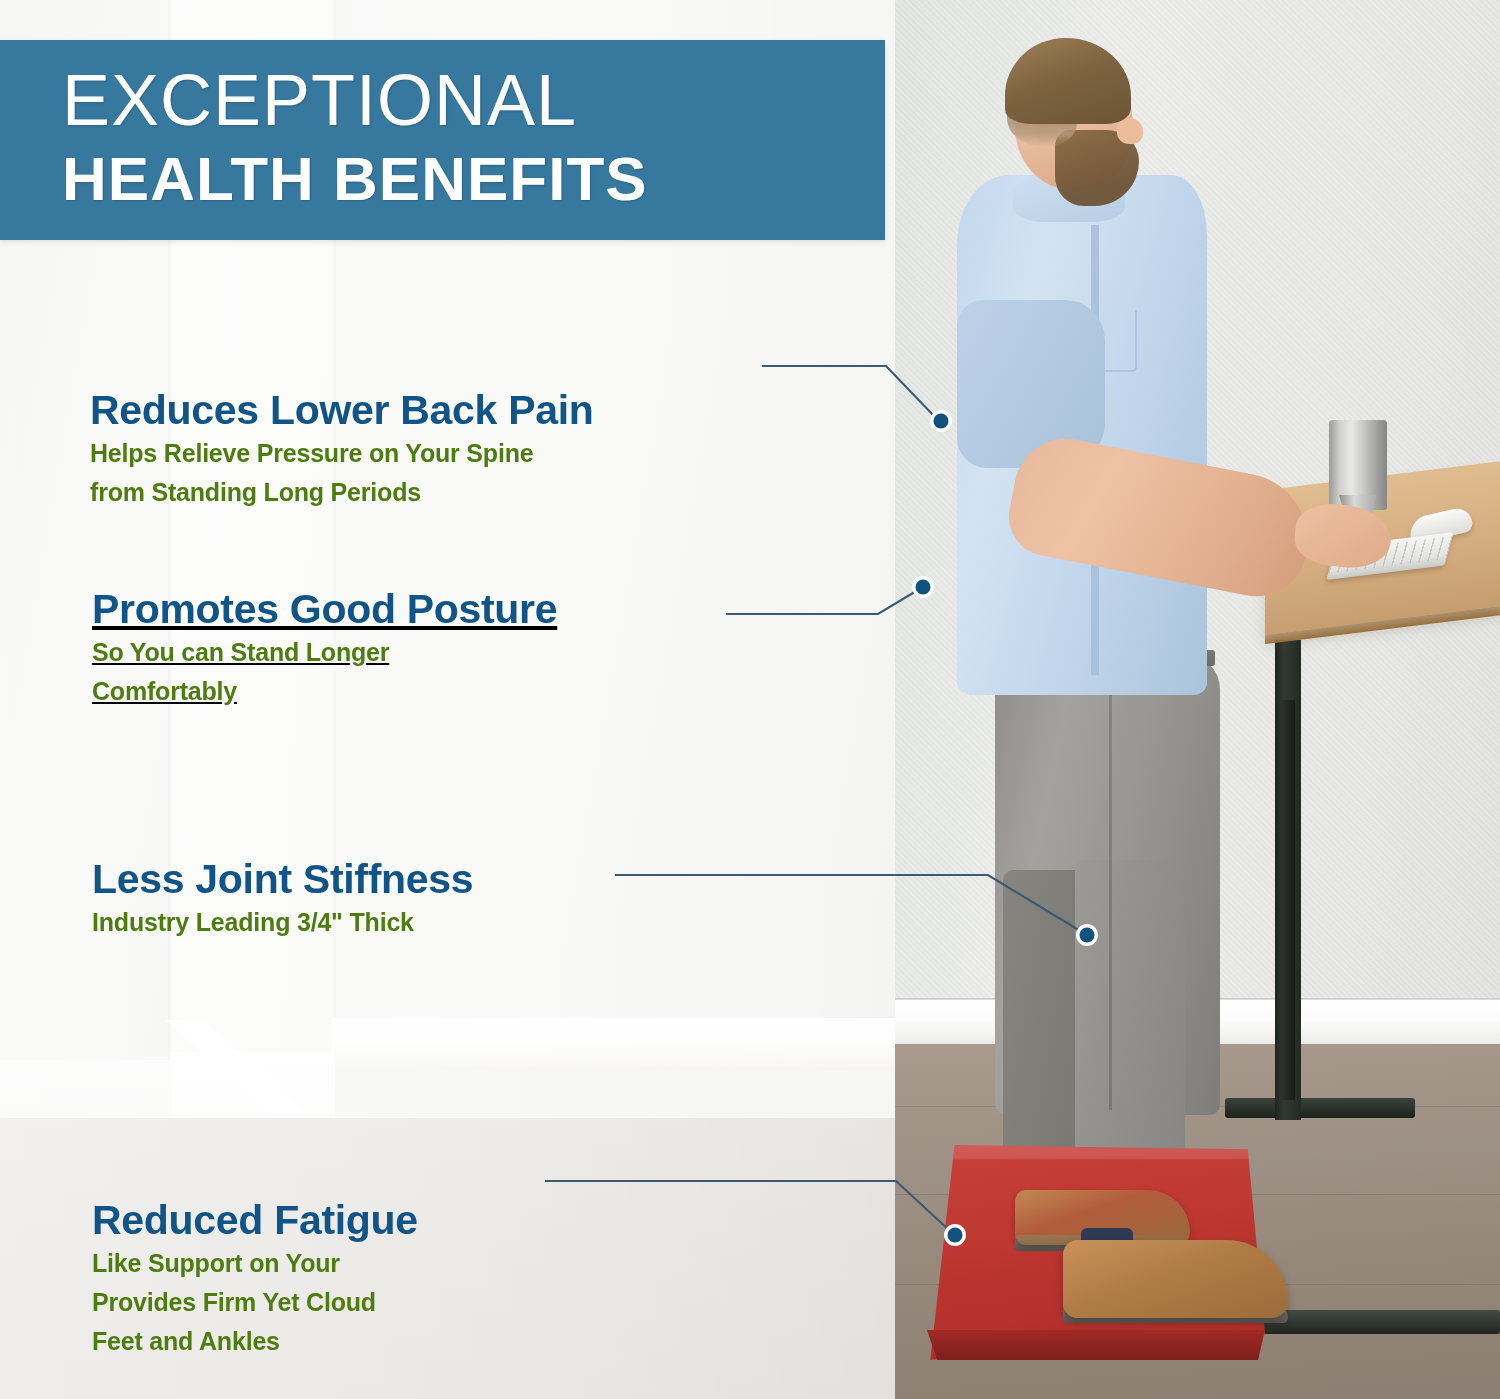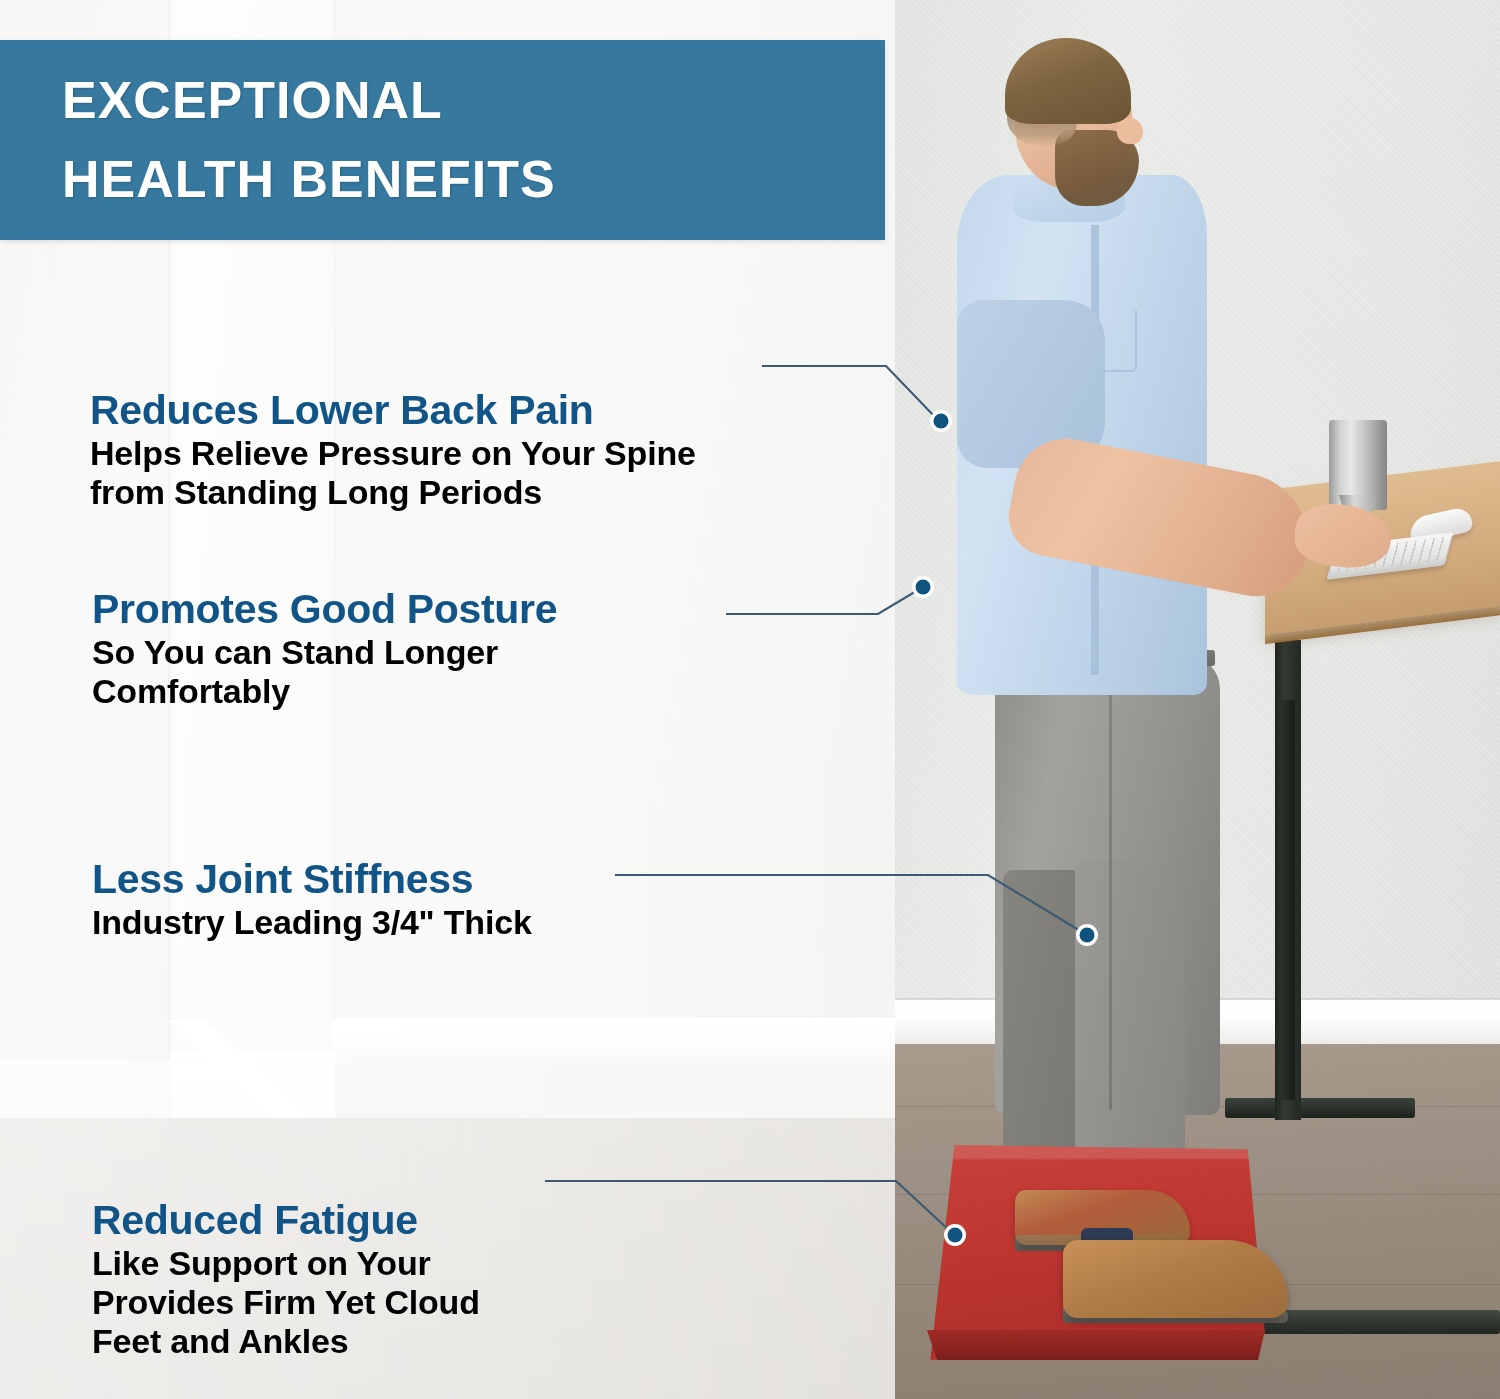--- a/index.html
+++ b/index.html
@@ -174,34 +174,34 @@
   .sock { position:absolute; left:186px; top:1228px; width:52px; height:22px;
     background:#2f3a55; border-radius:6px; }
 
   
   .banner {
     position:absolute; left:0; top:40px; width:885px; height:200px;
     background:#36789e;
     padding:16px 0 0 62px;
     box-shadow:0 2px 5px rgba(0,0,0,.1);
   }
-  .banner-l1 { color:#ffffff; font-size:52px; font-weight:bold; letter-spacing:1px;
+  .banner-l1 { color:#ffffff; font-size:72px; font-weight:normal; letter-spacing:1px;
     line-height:88px; white-space:nowrap; text-shadow:1px 1px 2px rgba(0,0,0,.18); }
-  .banner-l2 { color:#ffffff; font-size:52px; font-weight:bold; letter-spacing:1px;
+  .banner-l2 { color:#ffffff; font-size:62px; font-weight:bold; letter-spacing:1px;
     line-height:70px; white-space:nowrap; text-shadow:1px 1px 2px rgba(0,0,0,.18); }
 
   
   .callout { position:absolute; }
   .co-title { color:#115487; font-size:41px; font-weight:bold; line-height:48px;
     white-space:nowrap; letter-spacing:-.3px; }
-  .co-line { color:#000000; font-size:34px; font-weight:600; line-height:39px;
+  .co-line { color:#4d7c0f; font-size:25px; font-weight:600; line-height:39px;
     white-space:nowrap; letter-spacing:-.2px; }
 
   #co1 { left:90px; top:338px;margin-top:48px; }
-  #co2 { left:92px; top:585px; }
+  #co2 { left:92px; top:585px;text-decoration:underline; }
   #co3 { left:92px; top:855px; }
   #co4 { left:92px; top:1148px;margin-top:48px; }
 
   
   .leader { position:absolute; left:0; top:0; width:1500px; height:1399px;
     pointer-events:none; }
 </style>
 </head>
 <body>
 

